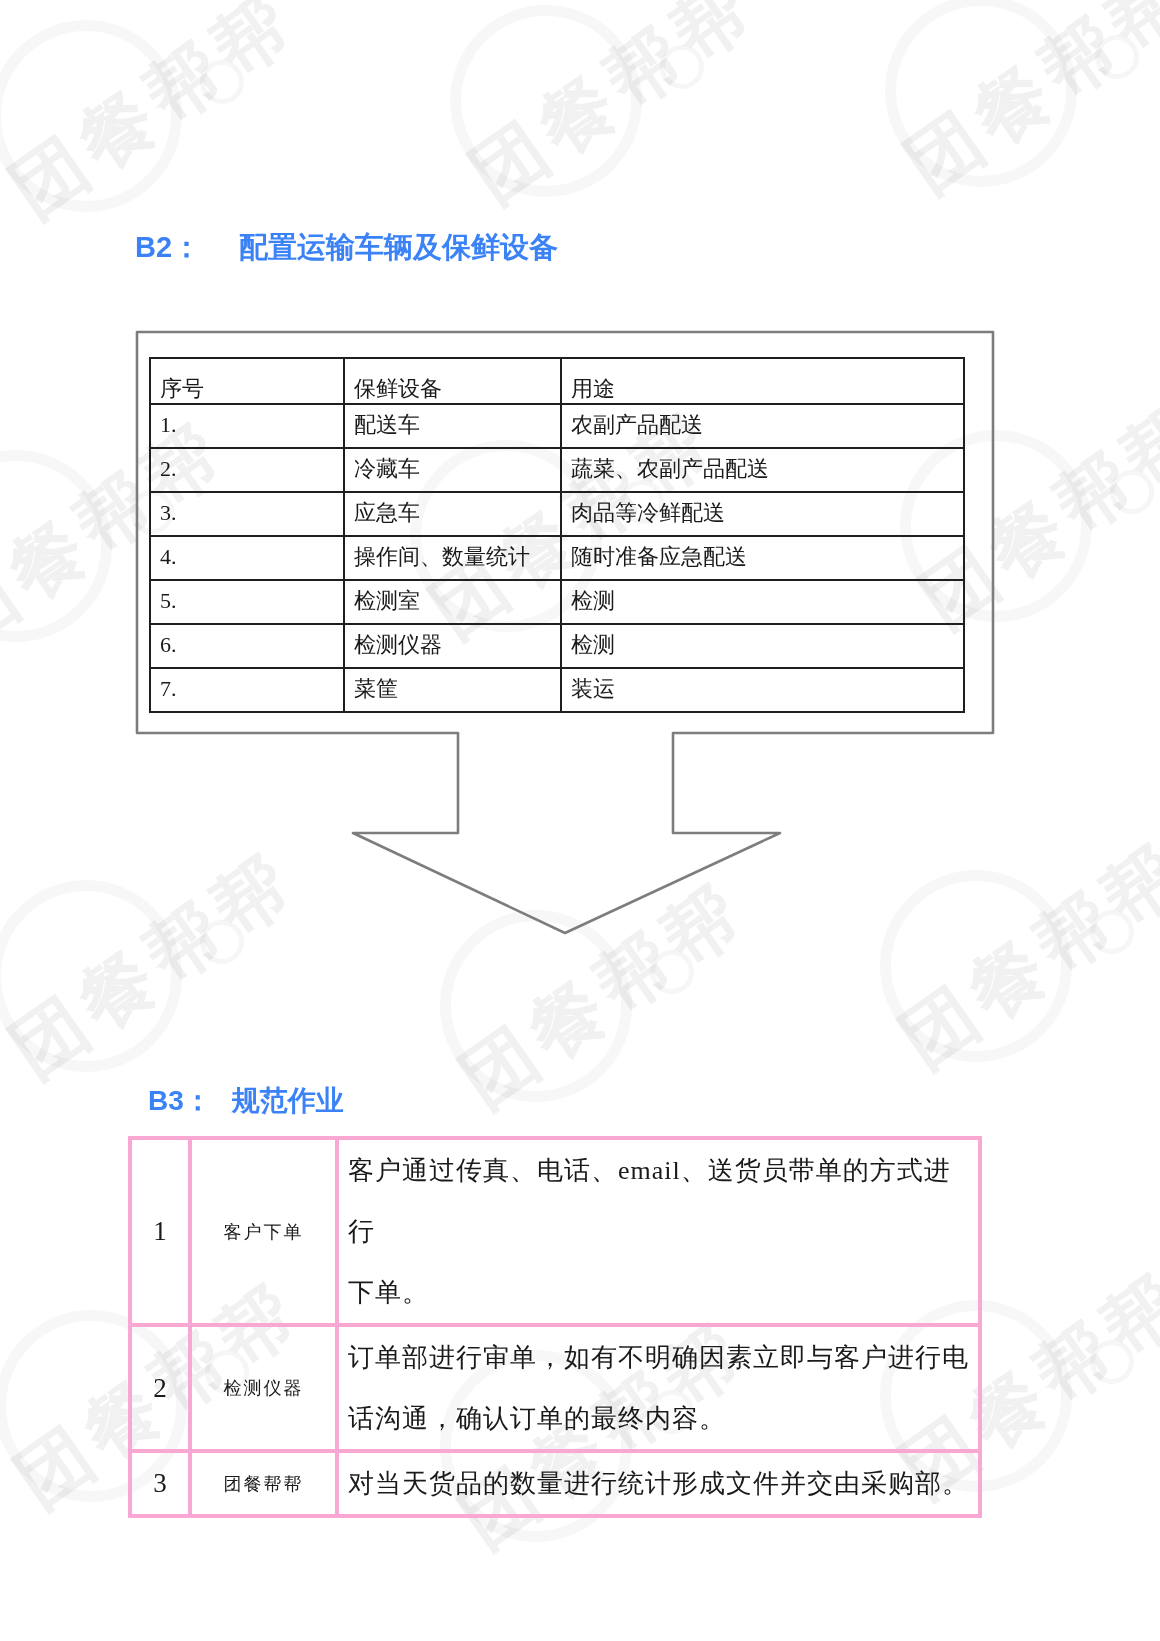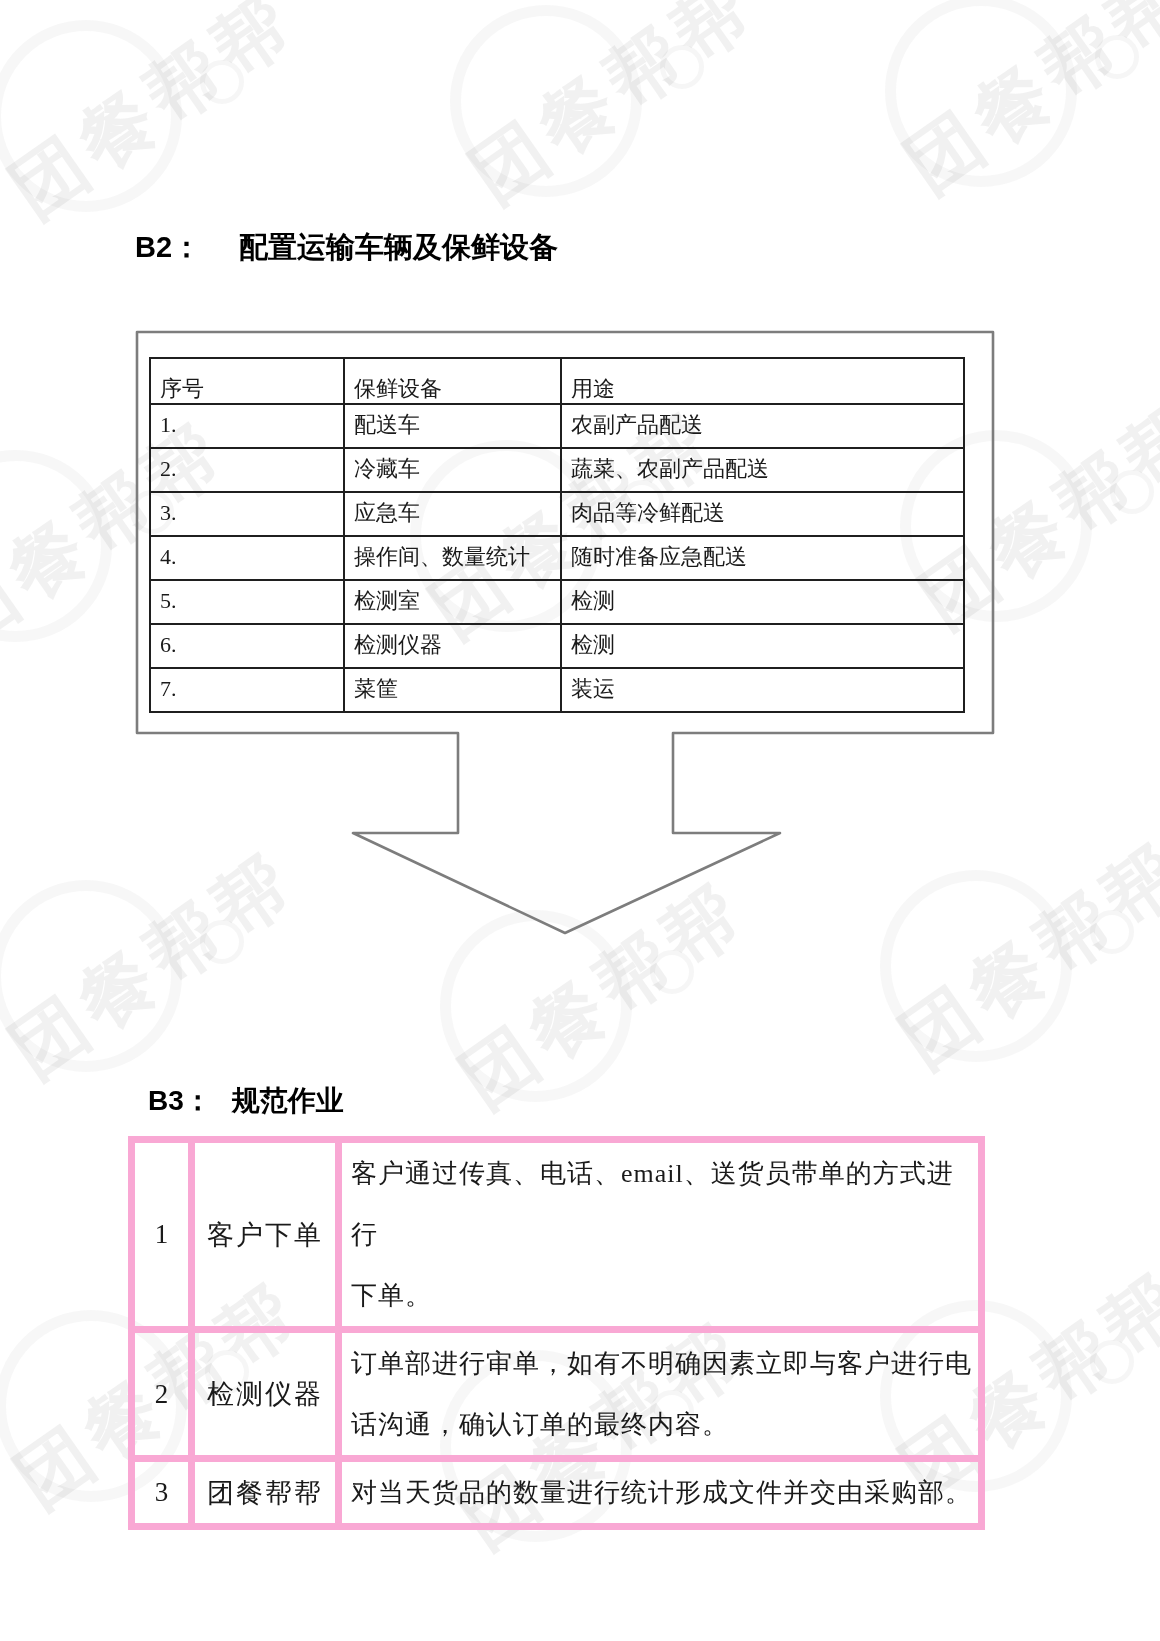--- a/index.html
+++ b/index.html
@@ -13,44 +13,44 @@
             font-family:"Liberation Sans", sans-serif;font-weight:bold;
             font-size:74px;letter-spacing:8px;white-space:nowrap;
             color:rgba(90,90,90,0.085);}
   .wm .wm-c1{position:absolute;left:-20px;top:-10px;width:170px;height:170px;
              border:11px solid rgba(110,110,110,0.055);border-radius:50%;}
   .wm .wm-c2{position:absolute;left:190px;top:30px;width:34px;height:34px;
              border:5px solid rgba(110,110,110,0.06);border-radius:50%;}
 
   
   .title{position:absolute;z-index:2;margin:0;font-family:"Liberation Sans", sans-serif;
-         font-weight:bold;color:#000000;white-space:nowrap;}
+         font-weight:bold;color:#3b82f6;white-space:nowrap;}
   .title-b2{left:135px;top:228px;font-size:29px;}
   .title-b3{left:148px;top:1082px;font-size:28px;}
   .title .gap-wide{margin-left:38px;}
   .title .gap-narrow{margin-left:20px;}
 
   
   .frame-arrow{position:absolute;left:0;top:0;z-index:1;pointer-events:none;}
 
   
   .t1{position:absolute;left:149px;top:357px;width:814px;height:356px;z-index:2;
       border-collapse:collapse;table-layout:fixed;background:transparent;}
   .t1 td{border:2px solid #1f1f1f;vertical-align:top;font-size:22px;
          padding:6px 0 0 9px;line-height:1.25;overflow:hidden;}
   .t1 tr.hdr td{padding-top:16px;}
   .t1 tr{height:44px;}
   .t1 tr.hdr{height:46px;}
 
   
   .t2{position:absolute;left:128px;top:1136px;width:850px;z-index:2;
       border-collapse:collapse;table-layout:fixed;background:transparent;}
-  .t2 td{border:7px solid #f9a8d4;overflow:hidden;}
+  .t2 td{border:4px solid #f9a8d4;overflow:hidden;}
   .t2 .num{text-align:center;vertical-align:middle;font-size:27px;}
-  .t2 .step{text-align:center;vertical-align:middle;font-size:27px;letter-spacing:2px;}
+  .t2 .step{text-align:center;vertical-align:middle;font-size:18px;letter-spacing:2px;}
   .t2 .desc{vertical-align:middle;font-size:26px;line-height:61px;
             padding:0 6px 0 9px;white-space:pre-line;letter-spacing:1px;}
   .t2 tr.r1{height:121px;}
   .t2 tr.r2{height:125px;}
   .t2 tr.r3{height:59px;}
 </style>
 </head>
 <body>
 
 <div class="page">

